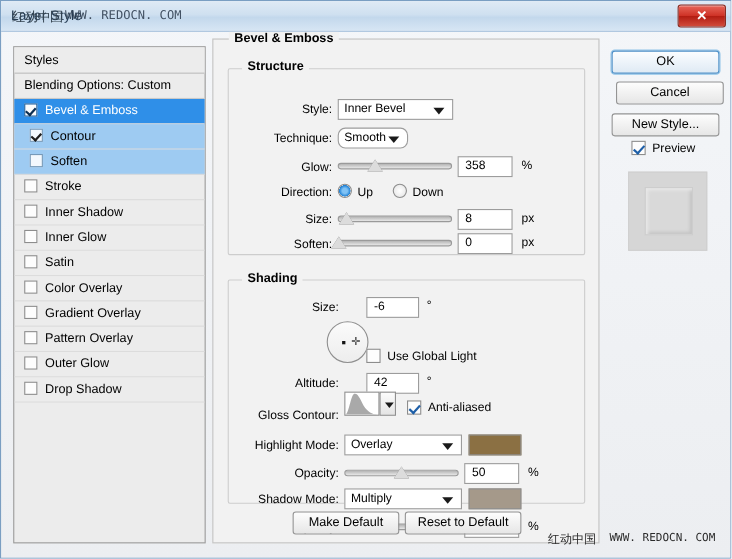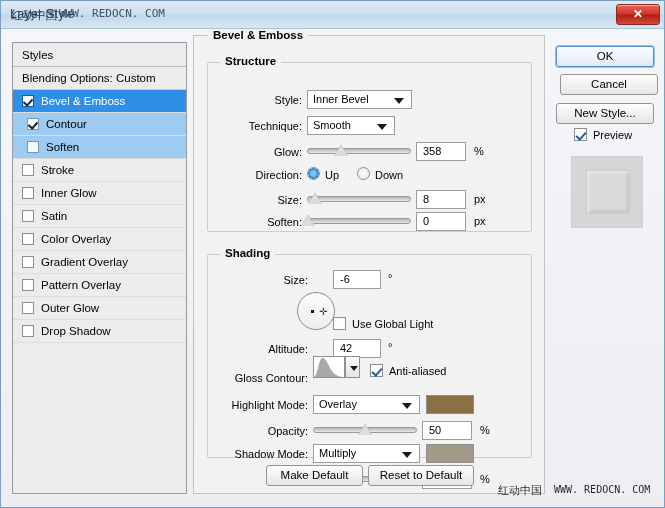--- a/index.html
+++ b/index.html
@@ -324,20 +324,23 @@
     <div class="style-row sub first">
       <span class="cb checked"></span><span>Contour</span>
     </div>
     <div class="style-row sub">
       <span class="cb"></span><span>Soften</span>
     </div>
     <div class="style-row">
       <span class="cb"></span><span>Stroke</span>
     </div>
     <div class="style-row">
+      <span class="cb"></span><span>Inner Shadow</span>
+    </div>
+    <div class="style-row">
       <span class="cb"></span><span>Inner Glow</span>
     </div>
     <div class="style-row">
       <span class="cb"></span><span>Satin</span>
     </div>
     <div class="style-row">
       <span class="cb"></span><span>Color Overlay</span>
     </div>
     <div class="style-row">
       <span class="cb"></span><span>Gradient Overlay</span>
@@ -360,21 +363,21 @@
     <div class="group-box" style="left:13px; top:26px; width:325px; height:170px;"></div>
     <div class="section-title" style="left:26px; top:19px;">Structure</div>
 
     <div class="lbl" style="left:30px; top:58px; width:78px;">Style:</div>
     <div class="combo" style="left:113px; top:54px; width:105px;">
       <span>Inner Bevel</span>
       <span class="arrow"></span>
     </div>
 
     <div class="lbl" style="left:16px; top:84px; width:92px;">Technique:</div>
-    <div class="combo" style="left:113px; top:80px; width:88px;">
+    <div class="combo" style="left:113px; top:80px; width:64px;border-radius:7px;">
       <span>Smooth</span>
       <span class="arrow"></span>
     </div>
 
     <div class="lbl" style="left:36px; top:110px; width:72px;">Glow:</div>
     <div class="slider" style="left:113px; top:106px; width:104px;">
       <div class="track"></div>
       <div class="thumb" id="depth-thumb" style="left: 33%;"></div>
     </div>
     <div class="num" style="left:222px; top:106px; width:50px;">358</div>

